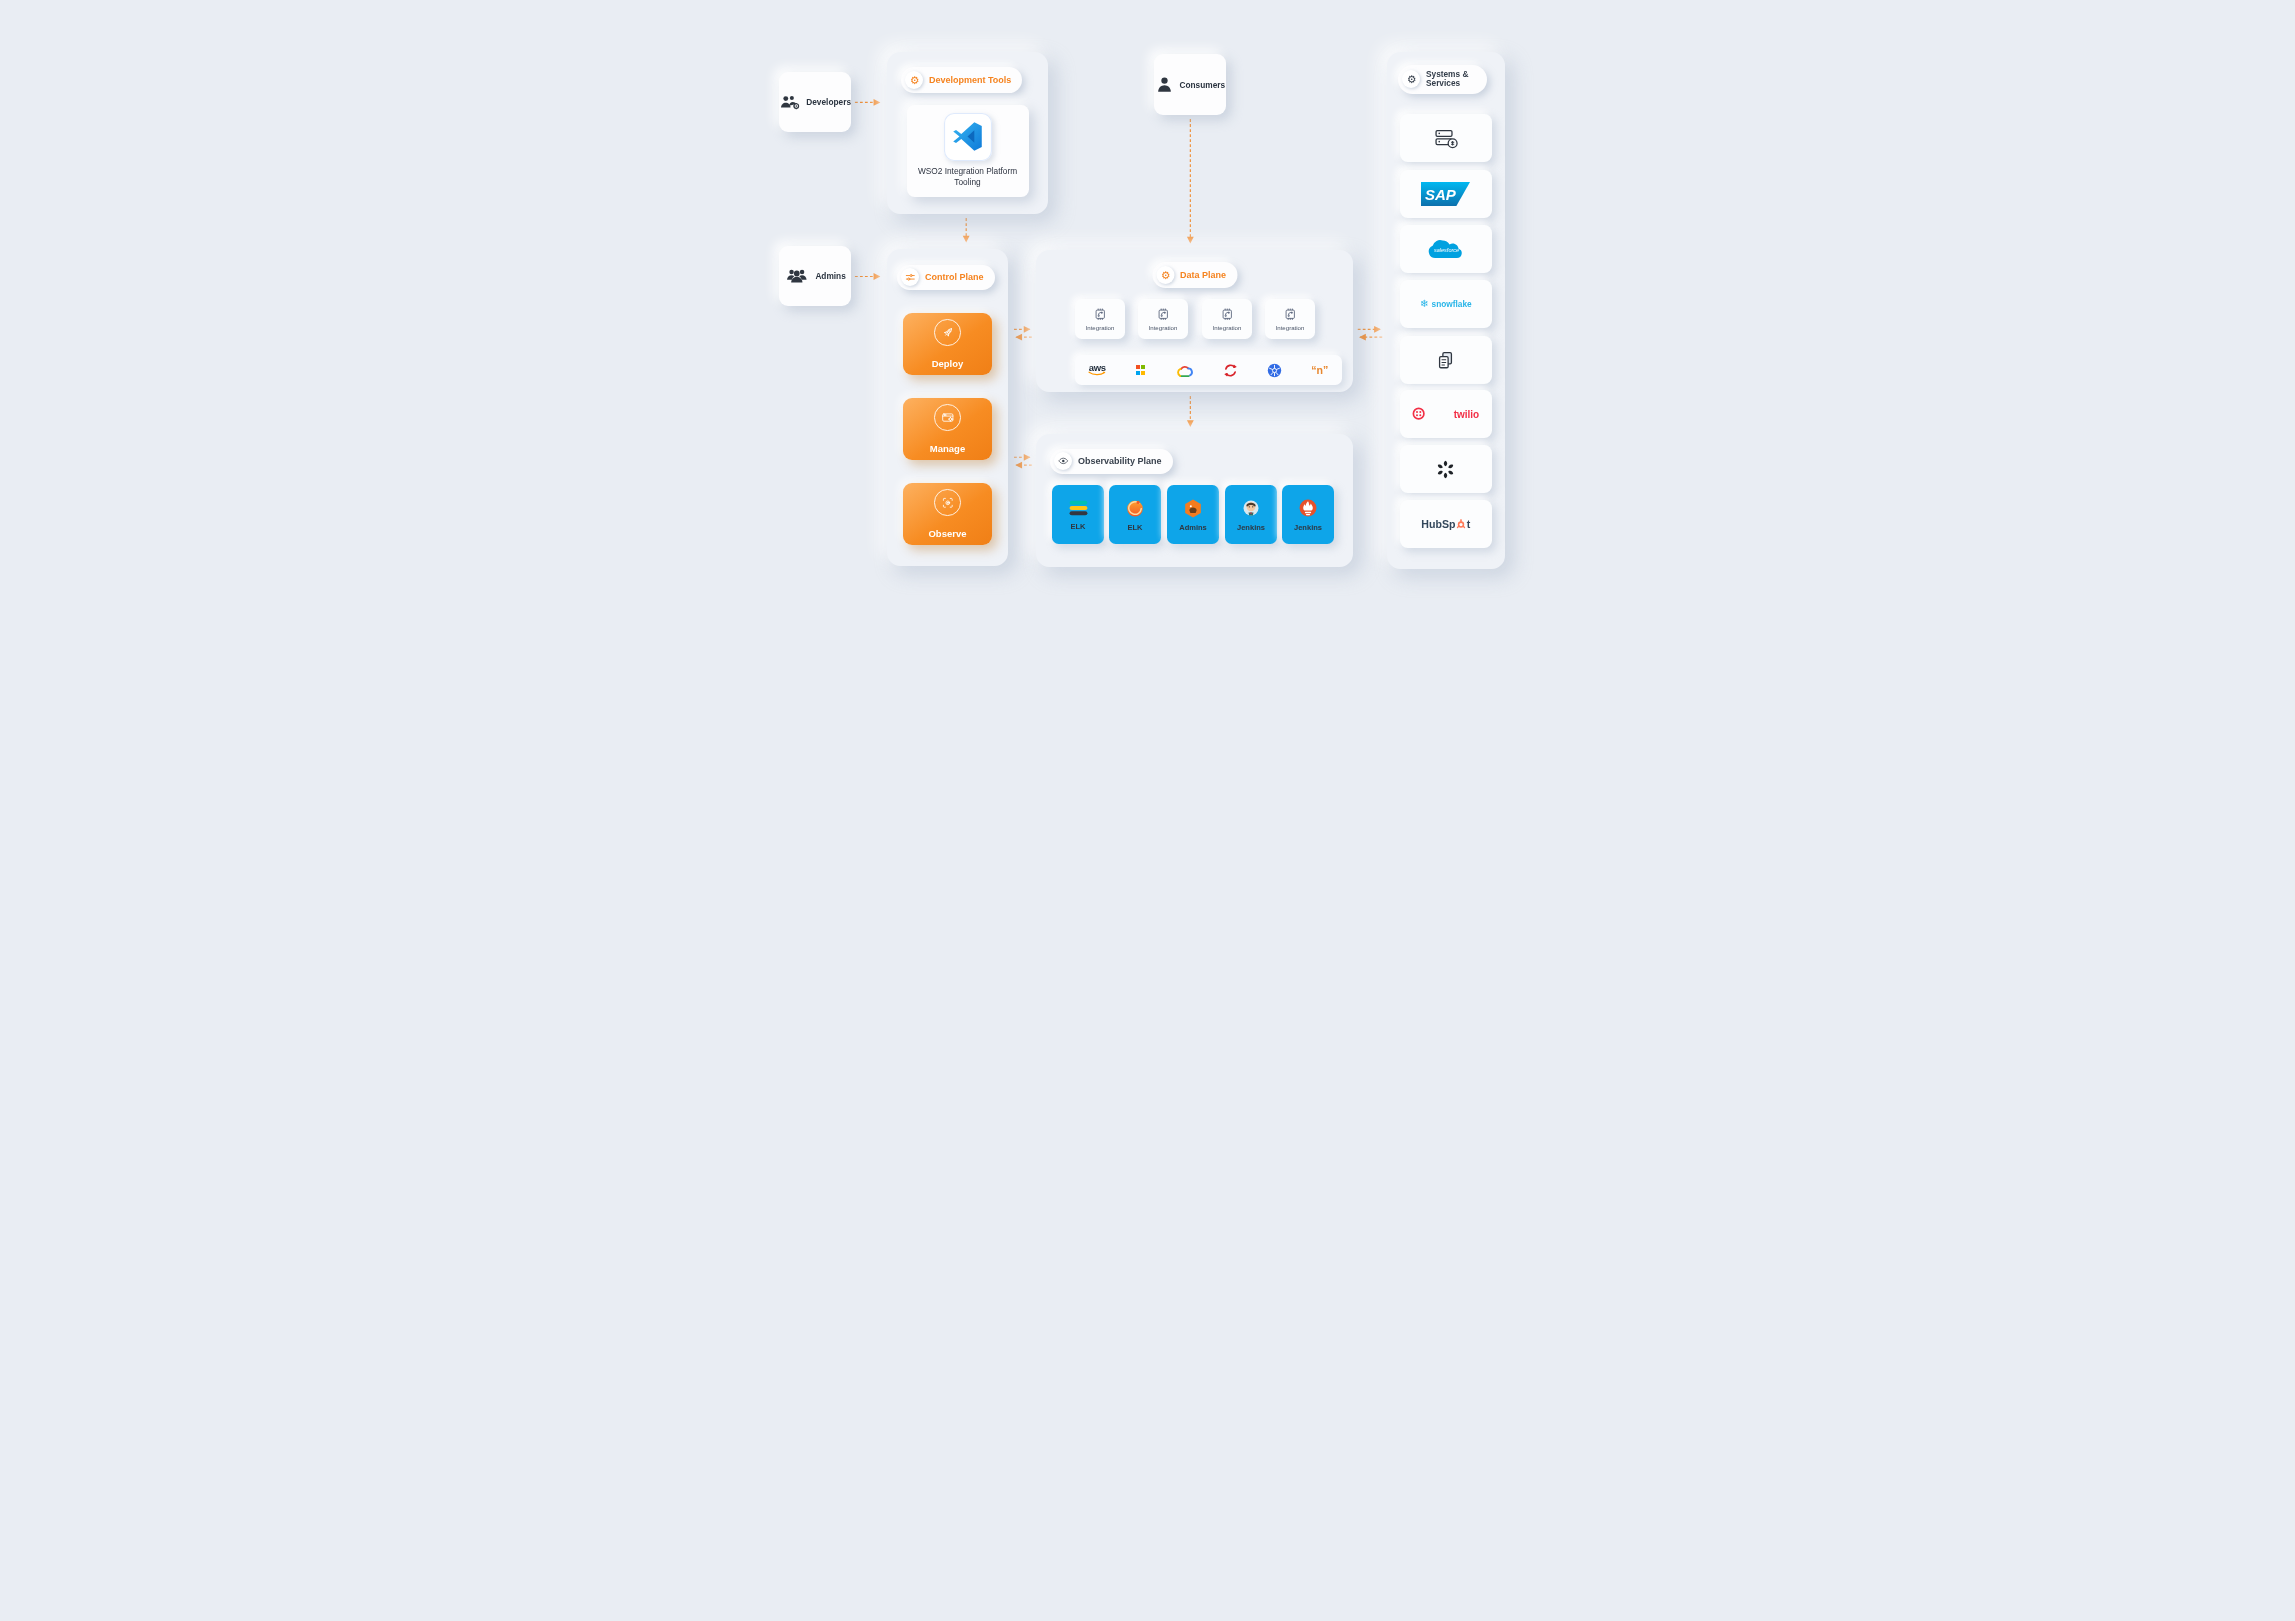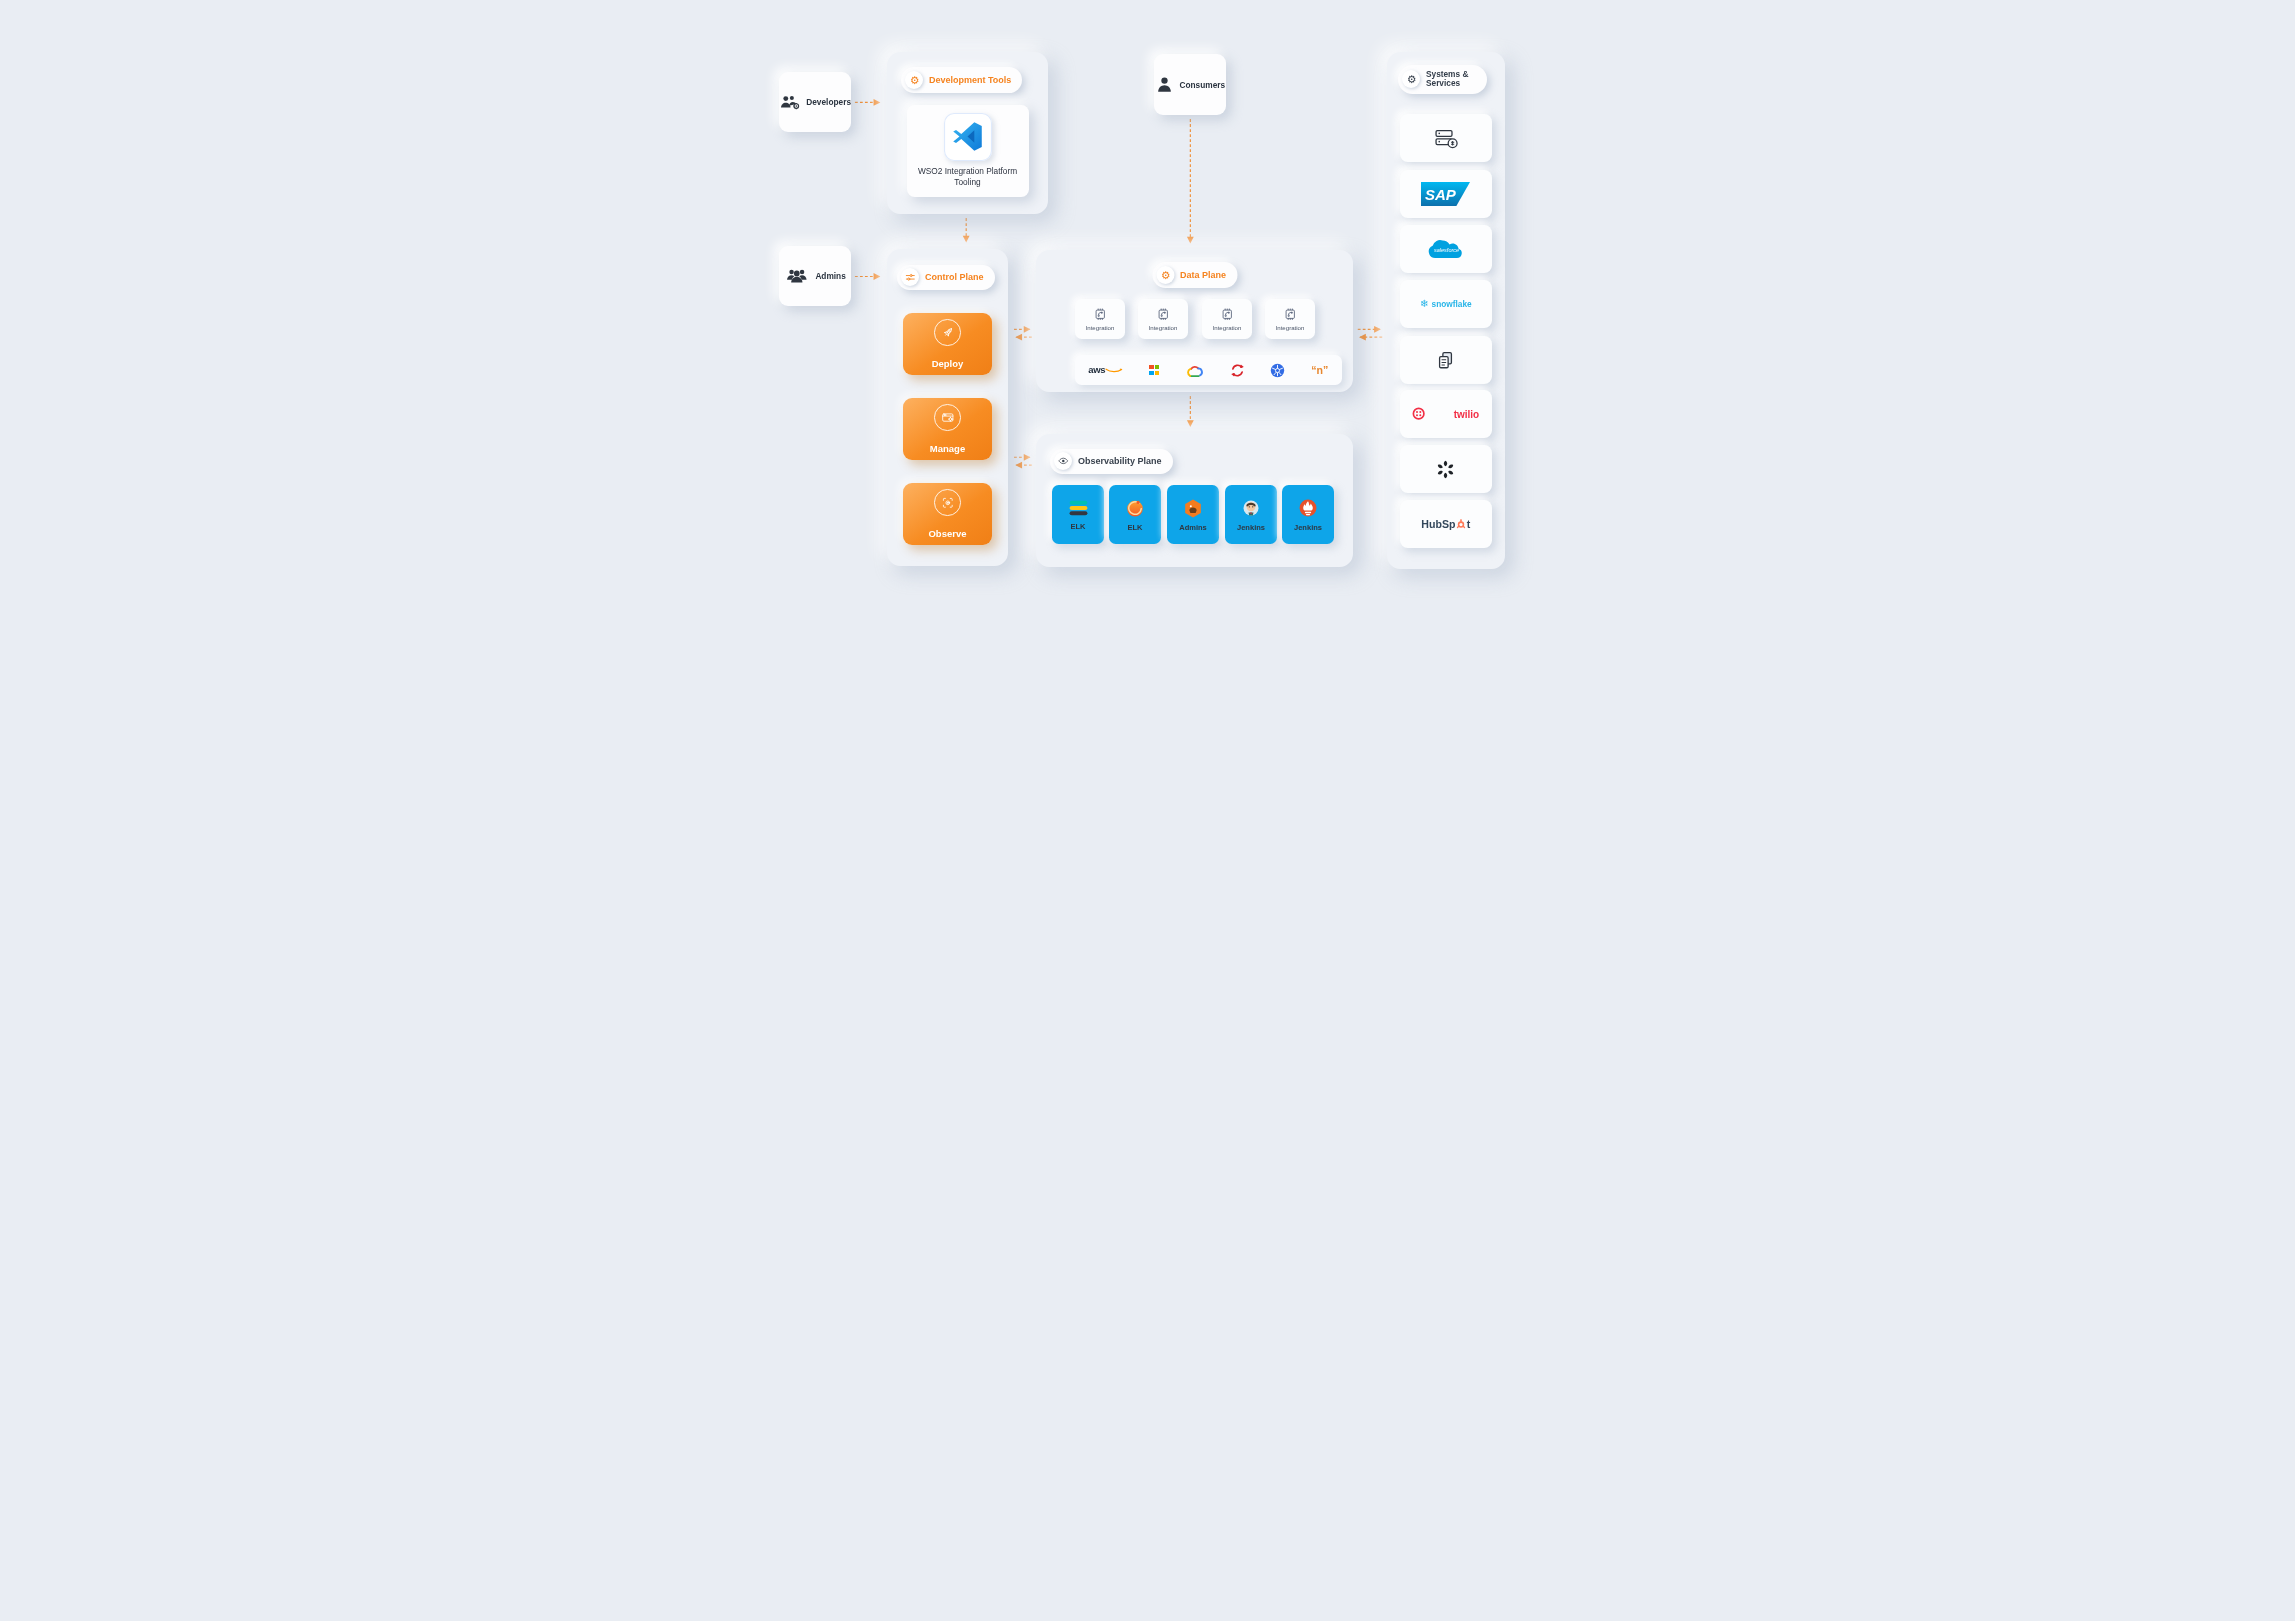--- a/index.html
+++ b/index.html
@@ -42,21 +42,21 @@
   .btn-label{color:#fff;font-size:9.5px;font-weight:700;}
 
   
   .chip{position:absolute;width:50px;height:40px;background:#fcfdfe;border-radius:6.7px;
         box-shadow:3.3px 3.3px 7.8px rgba(166,180,200,.4), -2.8px -2.8px 6.7px #fff;
         display:flex;flex-direction:column;align-items:center;justify-content:center;gap:2.8px;}
   .chip-label{font-size:6.1px;color:#4a5568;}
   .logo-bar{position:absolute;background:#fbfcfe;border-radius:6.7px;
         box-shadow:3.3px 3.3px 7.8px rgba(166,180,200,.35), -2.8px -2.8px 6.7px #fff;
         display:flex;align-items:center;justify-content:space-between;padding:0 13.3px;}
-  .aws-wrap{display:flex;flex-direction:row;align-items:center;line-height:.8;}
+  .aws-wrap{display:flex;flex-direction:column;align-items:center;line-height:.8;}
   .aws-txt{font-size:9.5px;font-weight:800;color:#232f3e;letter-spacing:-0.3px;}
   .ms-grid{display:grid;grid-template-columns:4.4px 4.4px;grid-template-rows:4.4px 4.4px;gap:1.1px;}
   .n-txt{font-size:10.6px;font-weight:600;color:#e8872e;}
 
   
   .obs-tile{position:absolute;width:52px;height:59px;background:#0ea5e9;border-radius:6.7px;
         box-shadow:3.9px 3.9px 9px rgba(166,180,200,.42), -3.3px -3.3px 7.8px #fff;
         display:flex;flex-direction:column;align-items:center;justify-content:center;gap:5px;}
   .obs-label{font-size:7.5px;font-weight:600;color:#2f3640;}
 

